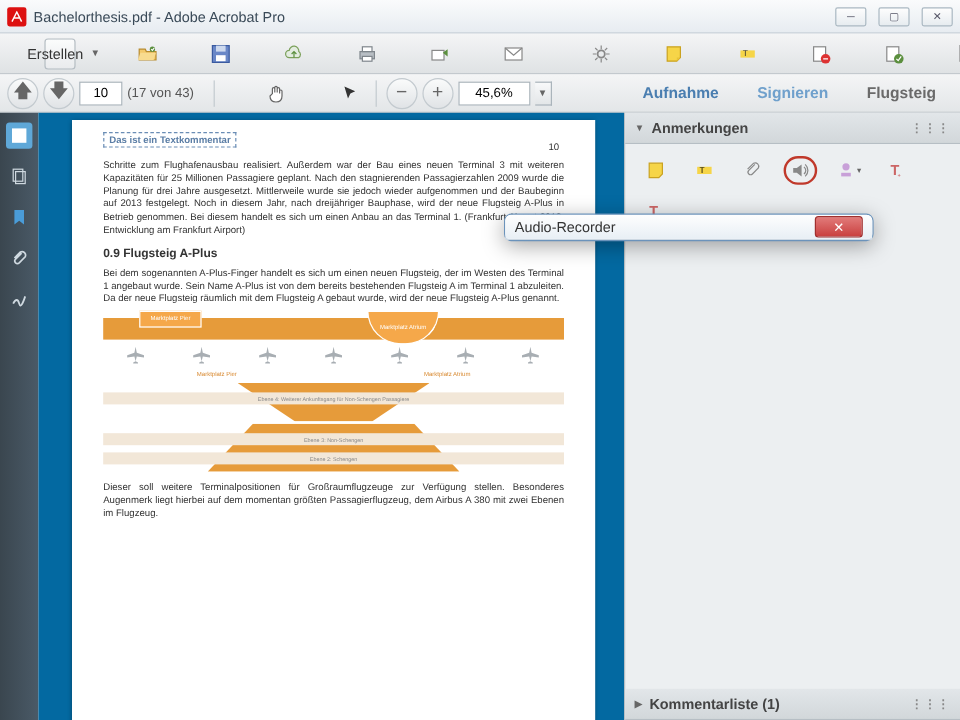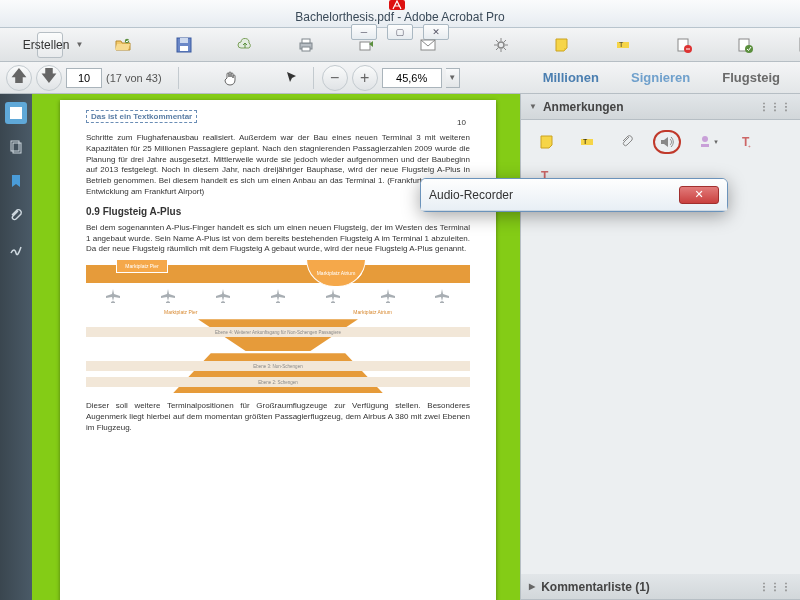--- a/index.html
+++ b/index.html
@@ -1,19 +1,19 @@
 <!DOCTYPE html>
 <html><head>
 <meta charset="utf-8">
 <style>
 * { margin: 0; padding: 0; box-sizing: border-box; font-family: "Segoe UI", Tahoma, sans-serif; }
 body { background: #fff; width: 800px; height: 600px; overflow: hidden; position: relative; }
 
 
-.titlebar { height: 28px; background: linear-gradient(#fafbfc,#e7ecf1); border-bottom: 1px solid #b8c4cd; display: flex; align-items: center; padding: 0 6px; flex-direction: column; }
+.titlebar { height: 28px; background: linear-gradient(#fafbfc,#e7ecf1); border-bottom: 1px solid #b8c4cd; display: flex; align-items: center; padding: 0 6px; }
 .titlebar .appicon { width: 16px; height: 16px; background: #d11; border-radius: 2px; display: flex; align-items: center; justify-content: center; margin-right: 6px; }
 .titlebar .appicon svg { width: 10px; height: 10px; }
 .titlebar .title { font-size: 12px; color: #3a4a58; flex: 1; }
 .winbtns { display: flex; gap: 10px; }
 .winbtn { width: 26px; height: 16px; border: 1px solid #aab8c2; border-radius: 2px; background: linear-gradient(#fdfdfd,#e7ecf0); font-size: 9px; display: flex; align-items: center; justify-content: center; color: #556; cursor: pointer; }
 
 
 .toolbar1 { height: 34px; background: linear-gradient(#f4f5f6,#dfe2e4); border-bottom: 1px solid #b6bec4; display: flex; align-items: center; padding: 0 6px; gap: 4px; }
 .tb-btn { height: 26px; min-width: 26px; display: flex; align-items: center; justify-content: center; border-radius: 3px; cursor: pointer; padding: 0 4px; margin-left: 31px; }
 .tb-btn svg { width: 18px; height: 18px; }
@@ -34,21 +34,21 @@
 .pl-wz { color: #4a7eb0; }
 .pl-sg { color: #6fa0cc; }
 .pl-km { color: #6a6a6a; }
 
 
 .main { display: flex; height: calc(600px - 28px - 34px - 32px); }
 .sidestrip { width: 32px; background: linear-gradient(90deg,#3a464f,#4a5a67); display: flex; flex-direction: column; align-items: center; padding-top: 8px; gap: 12px; }
 .sidestrip .si { width: 22px; height: 22px; display: flex; align-items: center; justify-content: center; cursor: pointer; color: #cfd9e0; }
 .sidestrip .si svg { width: 16px; height: 16px; }
 
-.docarea { flex: 1; background: #84cc16; overflow: hidden; position: relative; }
+.docarea { flex: 1; background: #0369a1; overflow: hidden; position: relative; }
 .page { position: absolute; left: 28px; top: 6px; width: 436px; height: 520px; background: #fff; box-shadow: 0 1px 4px rgba(0,0,0,0.4); padding: 10px 26px; font-size: 8px; color: #333; }
 .page .dash { border: 1px dashed #6a8db5; padding: 1px 4px; display: inline-block; font-weight: bold; color: #5a7da5; margin-bottom: 6px; font-size: 8px; }
 .page .pnum { position: absolute; right: 30px; top: 18px; font-size: 8px; color: #333; }
 .page p { line-height: 1.35; margin-bottom: 6px; text-align: justify; }
 .page h3 { font-size: 10px; font-weight: bold; margin: 8px 0 6px; }
 .page .figure { margin: 10px 0 6px; }
 .page .figure .topbar { height: 18px; background: #e69b3a; position: relative; }
 .page .figure .topbar .hub { position: absolute; background: #f5a84a; border: 1px solid #fff; font-size: 5px; color: #fff; display: flex; align-items: center; justify-content: center; }
 .page .figure .planes { display: flex; justify-content: space-around; padding: 4px 0 2px; }
 .page .figure .plane { width: 18px; height: 18px; color: #a8aeb3; }
@@ -63,21 +63,21 @@
 .rp-header .tri { font-size: 8px; color: #666; }
 .rp-header .dots { margin-left: auto; color: #888; letter-spacing: 1px; font-size: 10px; }
 .rp-tools { padding: 10px 12px; display: grid; grid-template-columns: repeat(6, 32px); grid-auto-rows: 28px; gap: 6px 8px; }
 .rp-tool { width: 28px; height: 24px; display: flex; align-items: center; justify-content: center; cursor: pointer; color: #6a7680; }
 .rp-tool svg { width: 18px; height: 18px; }
 .rp-tool.circled { border: 2px solid #c0392b; border-radius: 14px; }
 .rp-list { flex: 1; }
 
 
 .dialog { position: absolute; left: 420px; top: 178px; width: 308px; background: #fff; border: 1px solid #6b93bb; border-radius: 6px; box-shadow: 0 4px 18px rgba(0,0,0,0.35); z-index: 20; }
-.dlg-title { height: 32px; background: linear-gradient(#fefefe,#e8eff5); border-bottom: 1px solid #cdd8e2; border-radius: 5px 5px 0 0; display: flex; align-items: center; padding: 0 8px; font-size: 12px; color: #333; }
+.dlg-title { height: 21px; background: linear-gradient(#fefefe,#e8eff5); border-bottom: 1px solid #cdd8e2; border-radius: 5px 5px 0 0; display: flex; align-items: center; padding: 0 8px; font-size: 12px; color: #333; }
 .dlg-title .x { margin-left: auto; width: 40px; height: 18px; background: linear-gradient(#e27b7a,#c9403f); border: 1px solid #a02f2e; border-radius: 3px; color: #fff; display: flex; align-items: center; justify-content: center; font-size: 11px; cursor: pointer; }
 .dlg-body { padding: 10px 12px; }
 .rec-row { display: flex; align-items: center; gap: 6px; border: 1px solid #b8c0c6; padding: 4px 6px; background: #fafbfb; position: relative; }
 .rec-play { width: 0; height: 0; border-left: 8px solid #333; border-top: 5px solid transparent; border-bottom: 5px solid transparent; cursor: pointer; }
 .rec-dot { width: 12px; height: 12px; border-radius: 6px; background: #d11; cursor: pointer; position: relative; z-index: 2; }
 .rec-circle { position: absolute; left: 16px; top: -2px; width: 28px; height: 28px; border: 2px solid #c0392b; border-radius: 14px; }
 .rec-slider { flex: 1; height: 4px; background: #dde2e6; position: relative; margin-left: 8px; }
 .rec-knob { position: absolute; left: 0; top: -5px; width: 10px; height: 14px; background: linear-gradient(#fafbfb,#d8dde1); border: 1px solid #9aa4ab; border-radius: 2px; cursor: pointer; }
 .tooltip { position: absolute; left: 36px; top: 26px; background: #ffffe1; border: 1px solid #8a8a6a; font-size: 11px; padding: 1px 4px; z-index: 3; }
 .dlg-btns { display: flex; gap: 8px; margin-top: 14px; justify-content: center; }
@@ -225,21 +225,21 @@
       <svg viewBox="0 0 18 18">
         <path d="M4 3l3 10 2-4 4-2z" fill="#333"></path>
       </svg>
     </div>
   <div class="divider"></div>
   <div class="round">−</div>
   <div class="round">+</div>
   <input class="zoombox" value="45,6%" style="">
   <div class="zoomdd">▼</div>
   <div class="spacer"></div>
-  <div class="panel-link pl-wz">Millionen</div>
+  <div class="panel-link pl-wz">Aufnahme</div>
   <div class="panel-link pl-sg">Signieren</div>
   <div class="panel-link pl-km">Flugsteig</div>
 </div>
 
 <div class="main">
   <div class="sidestrip">
     <div class="si" style="background:#5fa8d8;border-radius:3px;padding:2px">
         <svg viewBox="0 0 16 16">
           <rect x="2" y="2" width="12" height="12" fill="#fff"></rect>
         </svg>

